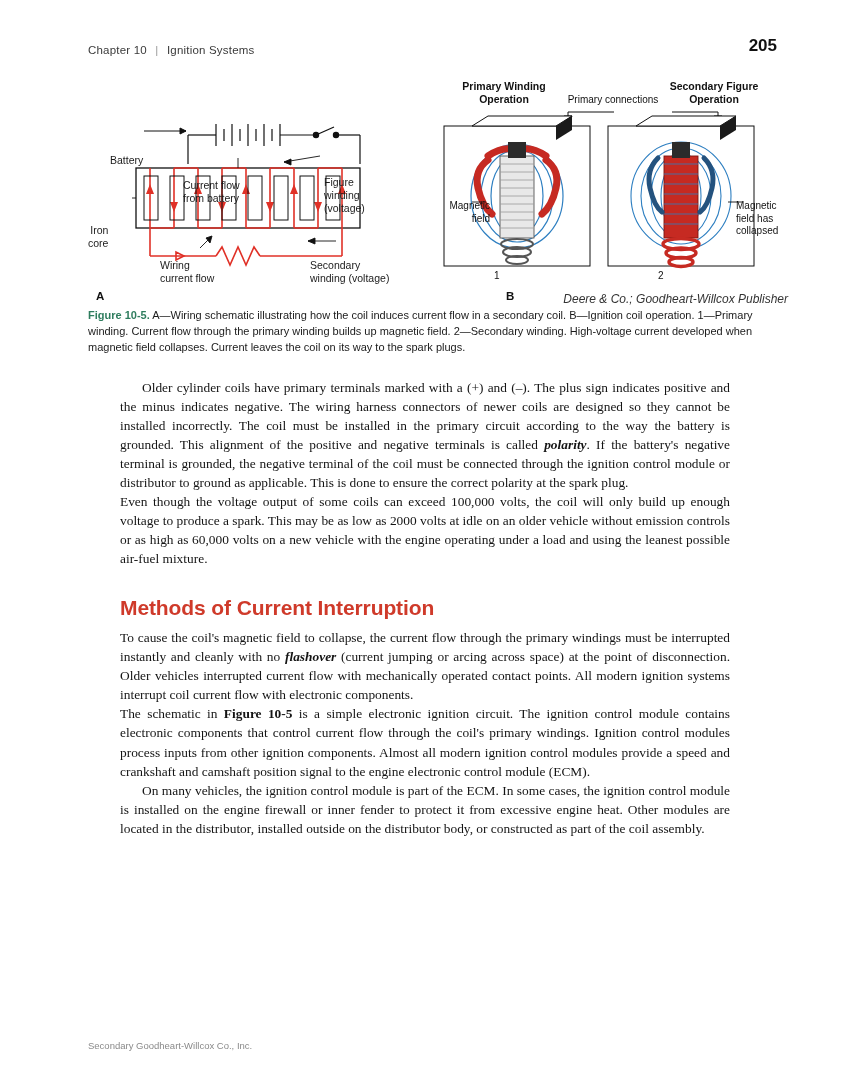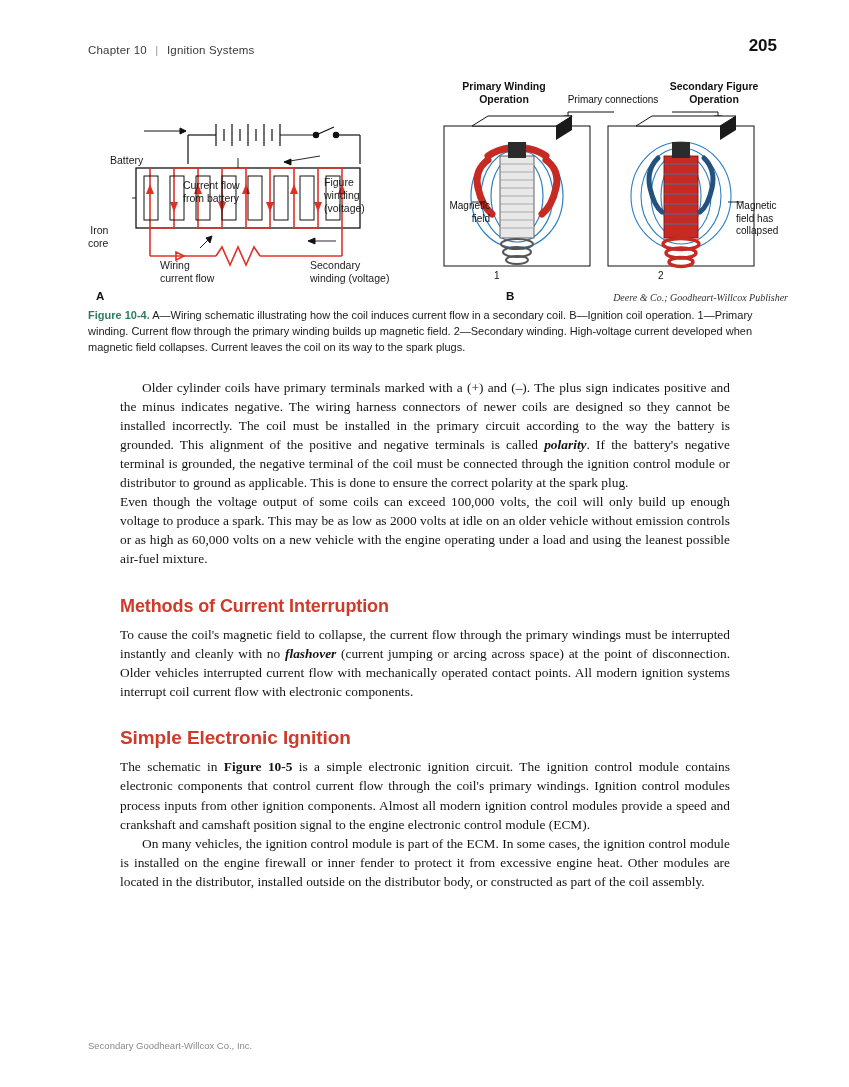--- a/index.html
+++ b/index.html
@@ -129,23 +129,23 @@
     font-size: 10px;
     color: #111;
   }
   .num-1 { left: 58px;  top: 192px; }
   .num-2 { left: 222px; top: 192px; }
 
   .credit {
     position: absolute;
     right: 0;
     top: 214px;
-    font-family: Liberation Serif, serif;
+    font-family: Liberation Sans, sans-serif;
     font-style: italic;
-    font-size: 10px;
+    font-size: 12px;
     color: #333;
   }
 
   
   .caption {
     position: absolute;
     top: 308px;
     left: 88px;
     width: 700px;
     font-family: "Liberation Sans", sans-serif;
@@ -176,21 +176,21 @@
   .h-green {
     font-family: "Liberation Sans", sans-serif;
     color: #2f7d5e;
     font-size: 15px;
     font-weight: bold;
     margin: 24px 0 6px 0;
   }
   .h-red-big {
     font-family: "Liberation Sans", sans-serif;
     color: #cf3a2a;
-    font-size: 18px;
+    font-size: 21px;
     font-weight: bold;
     margin: 28px 0 8px 0;
     letter-spacing: -0.1px;
   }
   .h-red-med {
     font-family: "Liberation Sans", sans-serif;
     color: #cf3a2a;
     font-size: 19px;
     font-weight: bold;
     margin: 26px 0 8px 0;
@@ -427,30 +427,29 @@
 field has
 collapsed</div>
     <div class="coil-num num-1">1</div>
     <div class="coil-num num-2">2</div>
   </div>
 
   <div class="credit">Deere &amp; Co.; Goodheart-Willcox Publisher</div>
 </div>
 
 <div class="caption">
-  <span class="fig-id">Figure 10-4.</span><span> A—Wiring schematic illustrating how the coil induces current flow in a secondary coil. B—Ignition coil operation. 1—Primary winding. Current flow through the primary winding builds up magnetic field. 2—Secondary winding. High-voltage current developed when magnetic field collapses. Current leaves the coil on its way to the spark plugs.</span>
+  <span class="fig-id">Figure 10-5.</span><span> A—Wiring schematic illustrating how the coil induces current flow in a secondary coil. B—Ignition coil operation. 1—Primary winding. Current flow through the primary winding builds up magnetic field. 2—Secondary winding. High-voltage current developed when magnetic field collapses. Current leaves the coil on its way to the spark plugs.</span>
 </div>
 
 <div class="body-col">
 
   <p class="body indent"><span>Older cylinder coils have primary terminals marked with a (+) and (–). The plus sign indicates positive and the minus indicates negative. The wiring harness connectors of newer coils are designed so they cannot be installed incorrectly. The coil must be installed in the primary circuit according to the way the battery is grounded. This alignment of the positive and negative terminals is called </span><span class="bi">polarity</span><span>. If the battery's negative terminal is grounded, the negative terminal of the coil must be connected through the ignition control module or distributor to ground as applicable. This is done to ensure the correct polarity at the spark plug.</span></p>
 
   <p class="body">Even though the voltage output of some coils can exceed 100,000 volts, the coil will only build up enough voltage to produce a spark. This may be as low as 2000 volts at idle on an older vehicle without emission controls or as high as 60,000 volts on a new vehicle with the engine operating under a load and using the leanest possible air-fuel mixture.</p>
 
   <h2 class="h-red-big">Methods of Current Interruption</h2>
   <p class="body"><span>To cause the coil's magnetic field to collapse, the current flow through the primary windings must be interrupted instantly and cleanly with no </span><span class="bi">flashover</span><span> (current jumping or arcing across space) at the point of disconnection. Older vehicles interrupted current flow with mechanically operated contact points. All modern ignition systems interrupt coil current flow with electronic components.</span></p>
 
-  <h2 class="h-red-med">Simple Electronic Ignition</h2>
   <p class="body"><span>The schematic in </span><span class="b">Figure 10-5</span><span> is a simple electronic ignition circuit. The ignition control module contains electronic components that control current flow through the coil's primary windings. Ignition control modules process inputs from other ignition components. Almost all modern ignition control modules provide a speed and crankshaft and camshaft position signal to the engine electronic control module (ECM).</span></p>
   <p class="body indent">On many vehicles, the ignition control module is part of the ECM. In some cases, the ignition control module is installed on the engine firewall or inner fender to protect it from excessive engine heat. Other modules are located in the distributor, installed outside on the distributor body, or constructed as part of the coil assembly.</p>
 </div>
 
 <div class="footer">Secondary Goodheart-Willcox Co., Inc.</div>
 
 </body></html>

